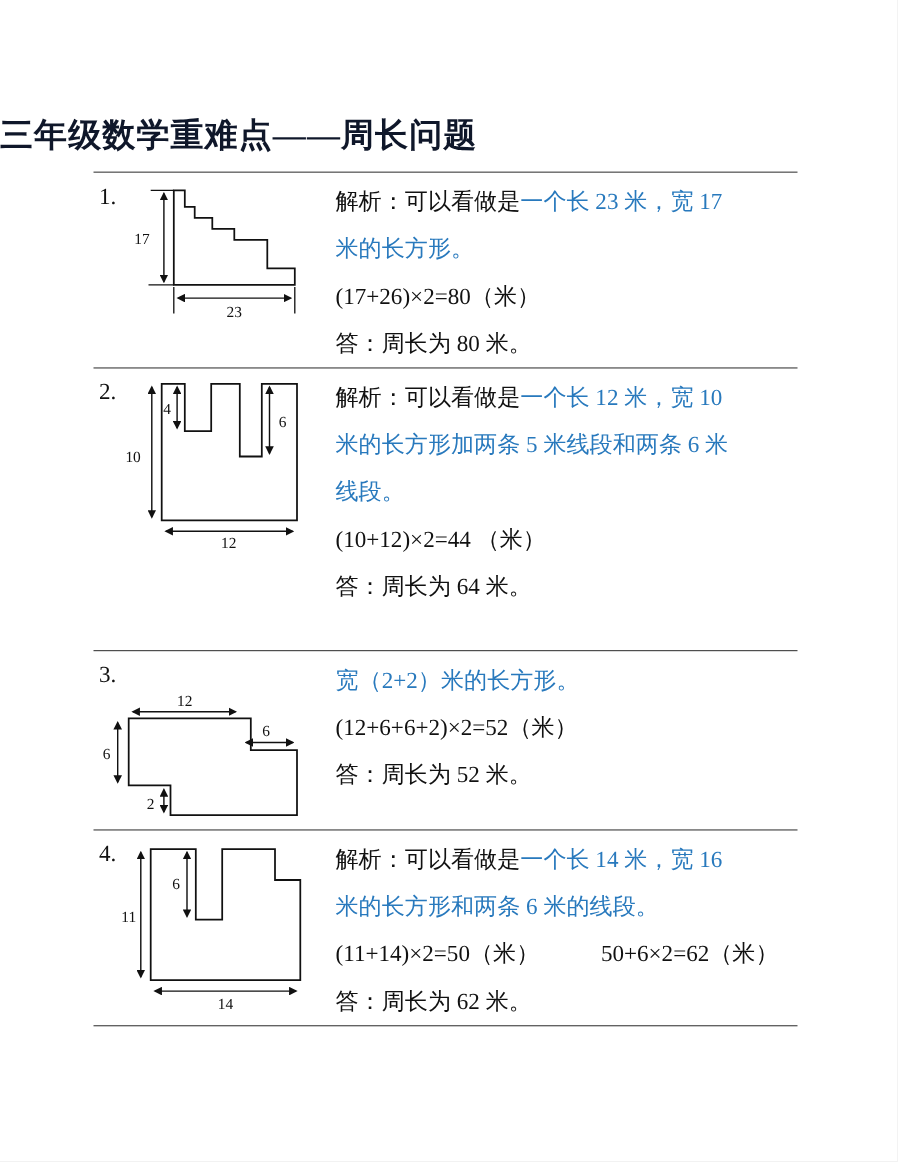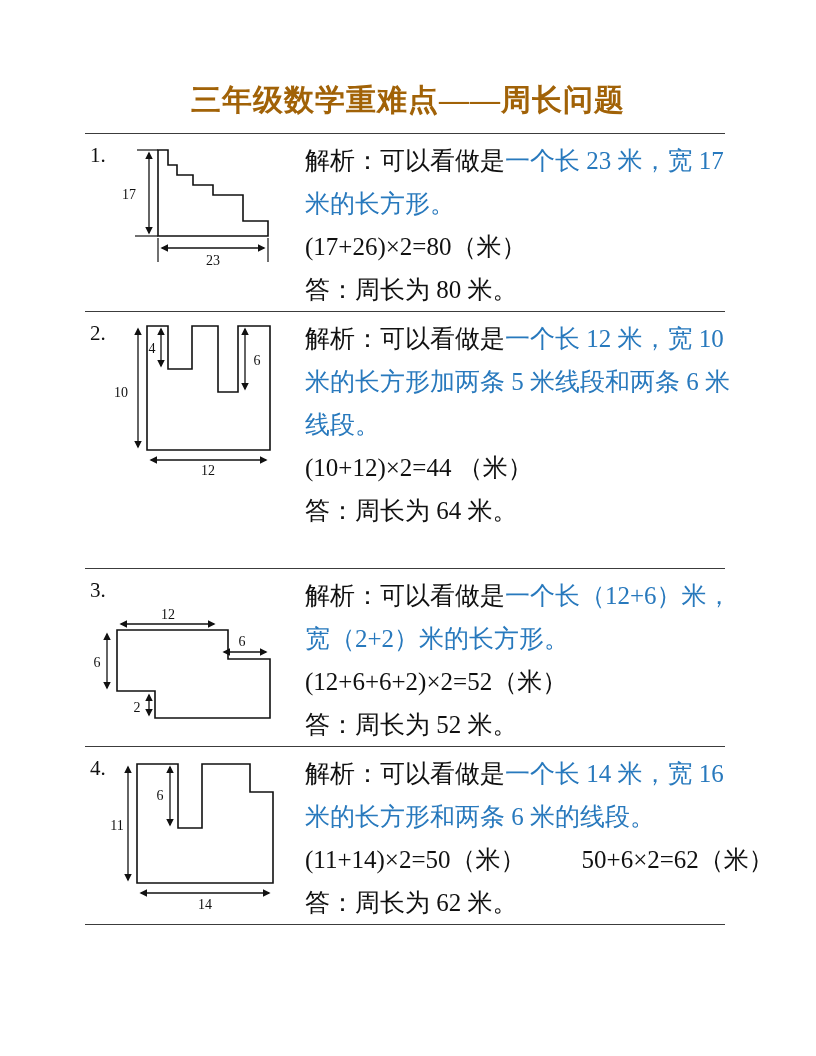--- a/index.html
+++ b/index.html
@@ -8,25 +8,25 @@
     width:816px;height:1056px;
     margin:0 auto;
     background:#ffffff;
     font-family:"Liberation Serif", serif;
     color:#111;
     overflow:hidden;
     box-sizing:border-box;
   }
   .page-title{
     margin:0;
-    padding-top:80px;
-    text-align:center;
+    padding-top:103px;
+    text-align:left;
     font-size:30px;
     font-weight:bold;
-    color:#a16207;
+    color:#0f172a;
     letter-spacing:1px;
   }
   .section-heading{
     margin:42px 85px 0 85px;
     font-size:21px;
     color:#111;
   }
   .qa-table{
     margin:12px 85px 0 85px;
     width:640px;
@@ -50,21 +50,21 @@
     position:absolute;
     left:5px;top:9px;
     font-size:21px;
   }
   .sol-col{
     flex:1 1 auto;
     padding-top:5px;
   }
   .line{
     margin:0;
-    font-size:25px;
+    font-size:21px;
     line-height:43px;
     white-space:nowrap;
   }
   .seg-blue{color:#2879bd;}
   .seg-black{color:#111;}
   .gap-left{margin-left:56px;font-family:Liberation Serif, serif;}
   .fig-svg{display:block;}
   .fig1{margin:4px 0 0 25px;}
   .fig2{margin:7px 0 0 20px;}
   .fig3{margin:37px 0 0 5px;}
@@ -155,21 +155,20 @@
           <text x="78" y="13" text-anchor="middle">12</text>
           <line class="dim" x1="134" y1="46" x2="176" y2="46" marker-start="url(#ah3)" marker-end="url(#ah3)"></line>
           <text x="152" y="40" text-anchor="middle">6</text>
           <line class="dim" x1="17" y1="28" x2="17" y2="82" marker-start="url(#ah3)" marker-end="url(#ah3)"></line>
           <text x="7" y="61" text-anchor="middle">6</text>
           <line class="dim" x1="59" y1="89" x2="59" y2="109" marker-start="url(#ah3)" marker-end="url(#ah3)"></line>
           <text x="47" y="106" text-anchor="middle">2</text>
         </svg>
       </div>
       <div class="sol-col">
-        <p class="line"><span class="seg-black">解析：可以看做是</span><span class="seg-blue">一个长（12+6）米，</span></p>
         <p class="line"><span class="seg-blue">宽（2+2）米的长方形。</span></p>
         <p class="line"><span class="seg-black">(12+6+6+2)×2=52（米）</span></p>
         <p class="line"><span class="seg-black">答：周长为 52 米。</span></p>
       </div>
     </section>
 
     <section class="qa-row row-4 last">
       <div class="fig-col">
         <span class="pnum">4.</span>
         <svg class="fig-svg fig4" width="175" height="158" viewBox="0 0 175 158">

